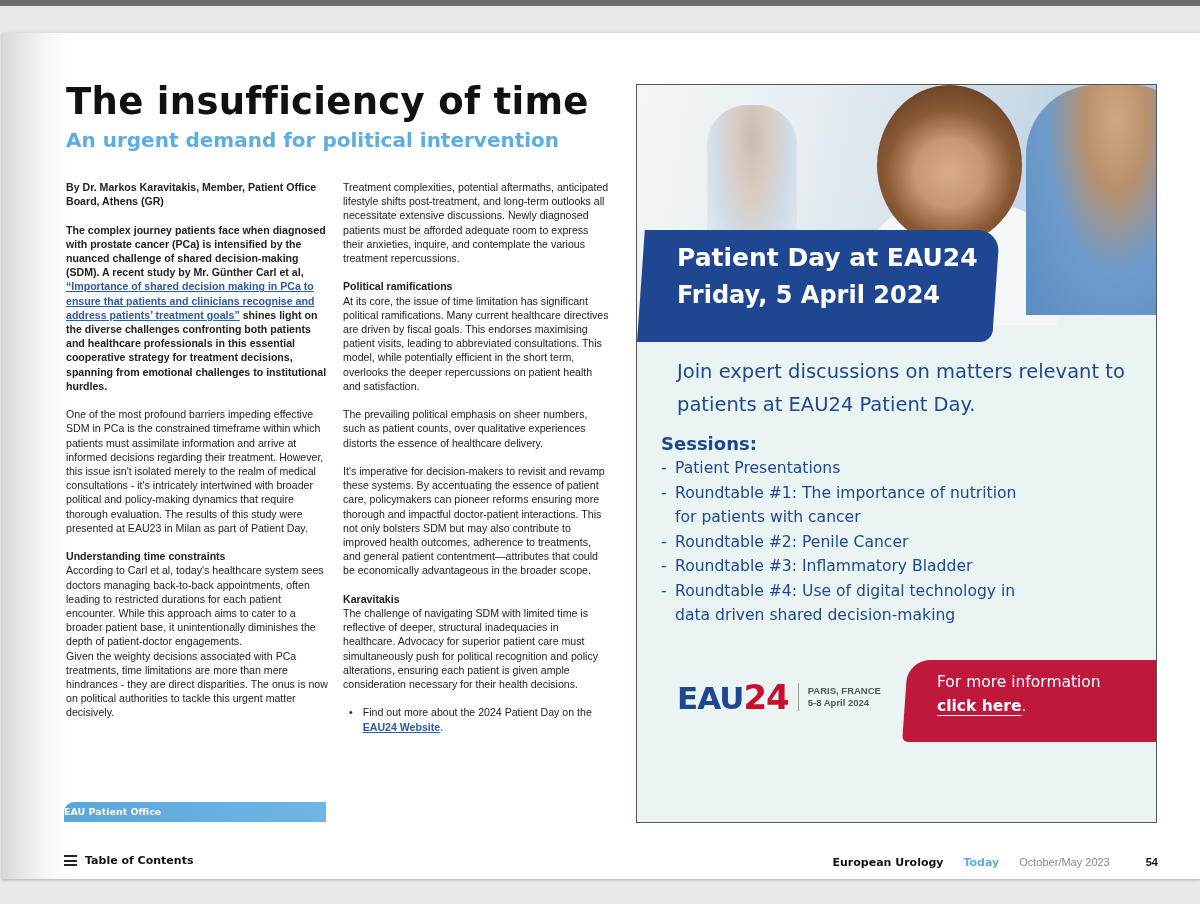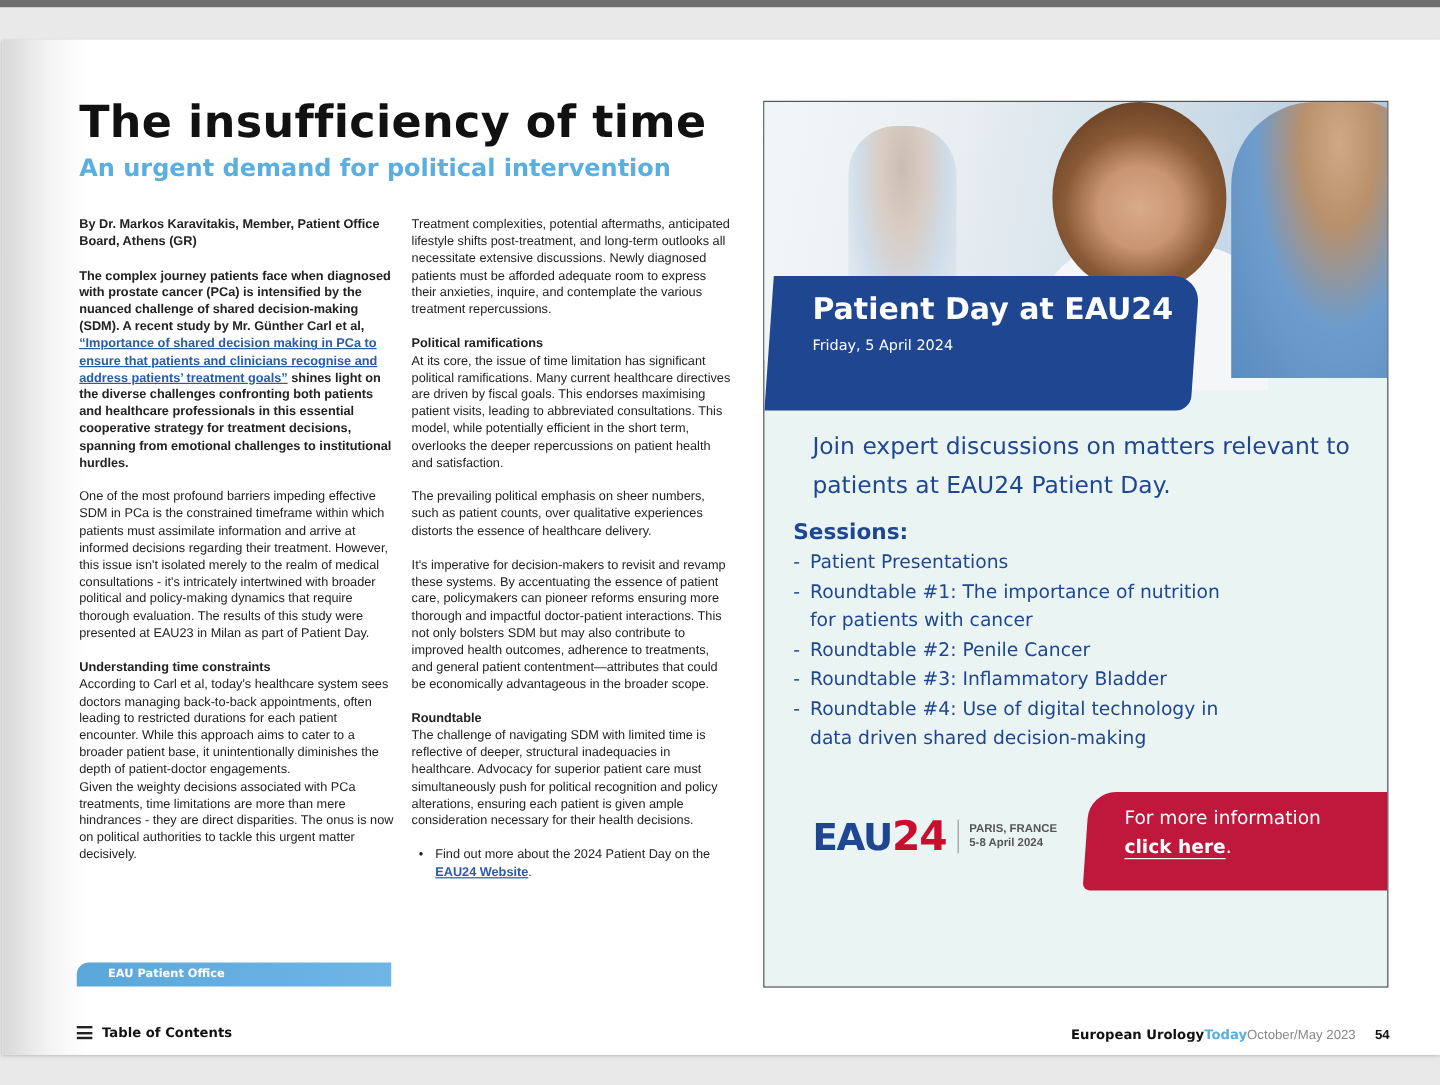--- a/index.html
+++ b/index.html
@@ -37,32 +37,32 @@
   .col p { margin-bottom: 14.2px; }
   .col p.nb { margin-bottom: 0; }
   .b { font-weight: bold; }
   .h { font-weight: bold; display: block; }
   .link { color: #2a5aa8; text-decoration: underline; font-weight: bold; }
   .office-bar {
     position: absolute; left: 64px; top: 802px; width: 262px; height: 20px;
     background: linear-gradient(to right, #5ba6d9, #6fb6e6);
     border-radius: 10px 0 0 0;
     color: #fff; font-family: "DejaVu Sans", sans-serif; font-weight: bold;
-    font-size: 9.5px; padding: 4px 0 0 26px;
+    font-size: 9.5px; padding: 4px 0 0 0;
   }
   .bullet { display: flex; gap: 10px; padding-left: 6px; }
   .toc {
     position: absolute; left: 64px; top: 854px; display: flex; align-items: center; gap: 8px;
     font-family: "DejaVu Sans", sans-serif; font-weight: bold; font-size: 11px; color: #111;
     cursor: pointer;
   }
   .toc-icon { width: 13px; height: 11px; display: flex; flex-direction: column; justify-content: space-between; }
   .toc-icon span { display: block; height: 2px; background: #222; }
   .footer-right {
-    position: absolute; right: 42px; top: 856px; font-size: 11px; display: flex; align-items: baseline; gap: 0;
+    position: absolute; right: 42px; top: 856px; font-size: 11px; display: flex; align-items: baseline; gap: 20px;
   }
   .footer-right .eut { font-family: "DejaVu Sans", sans-serif; font-weight: bold; color: #111; }
   .footer-right .today { font-family: "DejaVu Sans", sans-serif; font-weight: bold; color: #5aaee0; }
   .footer-right .date { color: #888; }
   .footer-right .pg { color: #111; font-weight: bold; margin-left: 16px; }
 
   
   .ad {
     position: absolute; left: 636px; top: 84px; width: 521px; height: 739px;
     border: 1.5px solid #555; background: #eaf4f3; overflow: hidden;
@@ -88,21 +88,21 @@
     position: absolute; right: -20px; top: 0px; width: 150px; height: 230px; border-radius: 70px 40px 0 0;
     background: radial-gradient(ellipse at 60% 15%, #cfa985 0%, #b8906c 25%, #6e9ccc 55%, #5a8cc0 100%);
   }
   .banner {
     position: absolute; left: 0; top: 145px; width: 355px; height: 112px;
     background: #1f4690; border-radius: 0 22px 12px 0;
     transform: skewX(-4deg); transform-origin: bottom left;
   }
   .banner-text { position: absolute; left: 40px; top: 158px; color: #fff; }
   .banner-title { font-family: "DejaVu Sans", sans-serif; font-weight: bold; font-size: 25px; }
-  .banner-date { font-family: "DejaVu Sans", sans-serif; font-size: 12px; margin-top: 9px; }
+  .banner-date { font-family: "DejaVu Sans", sans-serif; font-size: 24px; margin-top: 9px; font-weight: bold; }
   .ad-intro {
     position: absolute; left: 40px; top: 270px; width: 460px;
     color: #1f4690; font-family: "DejaVu Sans", sans-serif; font-size: 19.5px; line-height: 33px;
   }
   .sessions { position: absolute; left: 24px; top: 348px; color: #1f4690; font-family: "DejaVu Sans", sans-serif; }
   .sessions-h { font-weight: bold; font-size: 18px; margin-bottom: 2px; }
   .session { display: flex; font-size: 15.6px; line-height: 24.5px; }
   .session .dash { width: 14px; flex: none; }
   .session .txt { width: 360px; }
   .eau-logo { position: absolute; left: 40px; top: 592px; display: flex; align-items: center; gap: 6px; }
@@ -143,21 +143,21 @@
   <p>Given the weighty decisions associated with PCa treatments, time limitations are more than mere hindrances - they are direct disparities. The onus is now on political authorities to tackle this urgent matter decisively.</p>
 </div>
 
 <div class="office-bar">EAU Patient Office</div>
 
 <div class="col mid">
   <p>Treatment complexities, potential aftermaths, anticipated lifestyle shifts post-treatment, and long-term outlooks all necessitate extensive discussions. Newly diagnosed patients must be afforded adequate room to express their anxieties, inquire, and contemplate the various treatment repercussions.</p>
   <p><span class="h">Political ramifications</span><span>At its core, the issue of time limitation has significant political ramifications. Many current healthcare directives are driven by fiscal goals. This endorses maximising patient visits, leading to abbreviated consultations. This model, while potentially efficient in the short term, overlooks the deeper repercussions on patient health and satisfaction.</span></p>
   <p>The prevailing political emphasis on sheer numbers, such as patient counts, over qualitative experiences distorts the essence of healthcare delivery.</p>
   <p>It's imperative for decision-makers to revisit and revamp these systems. By accentuating the essence of patient care, policymakers can pioneer reforms ensuring more thorough and impactful doctor-patient interactions. This not only bolsters SDM but may also contribute to improved health outcomes, adherence to treatments, and general patient contentment—attributes that could be economically advantageous in the broader scope.</p>
-  <p><span class="h">Roundtable</span><span>The challenge of navigating SDM with limited time is reflective of deeper, structural inadequacies in healthcare. Advocacy for superior patient care must simultaneously push for political recognition and policy alterations, ensuring each patient is given ample consideration necessary for their health decisions.</span></p>
+  <p><span class="h">Karavitakis</span><span>The challenge of navigating SDM with limited time is reflective of deeper, structural inadequacies in healthcare. Advocacy for superior patient care must simultaneously push for political recognition and policy alterations, ensuring each patient is given ample consideration necessary for their health decisions.</span></p>
   <div class="bullet">
     <span>•</span>
     <span><span>Find out more about the 2024 Patient Day on the </span><a class="link">EAU24 Website</a><span>.</span></span>
   </div>
 </div>
 
 <div class="ad">
   <div class="photo">
     <div class="nurse"></div>
     <div class="doctor-coat"></div>

